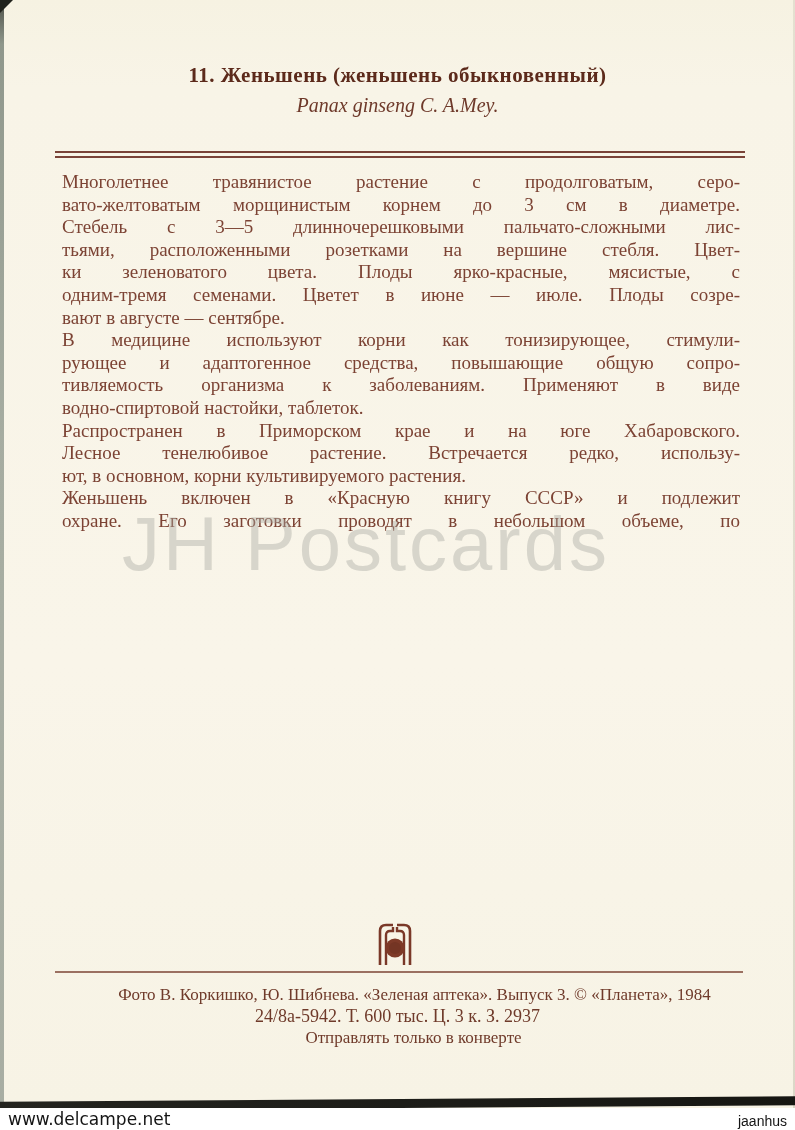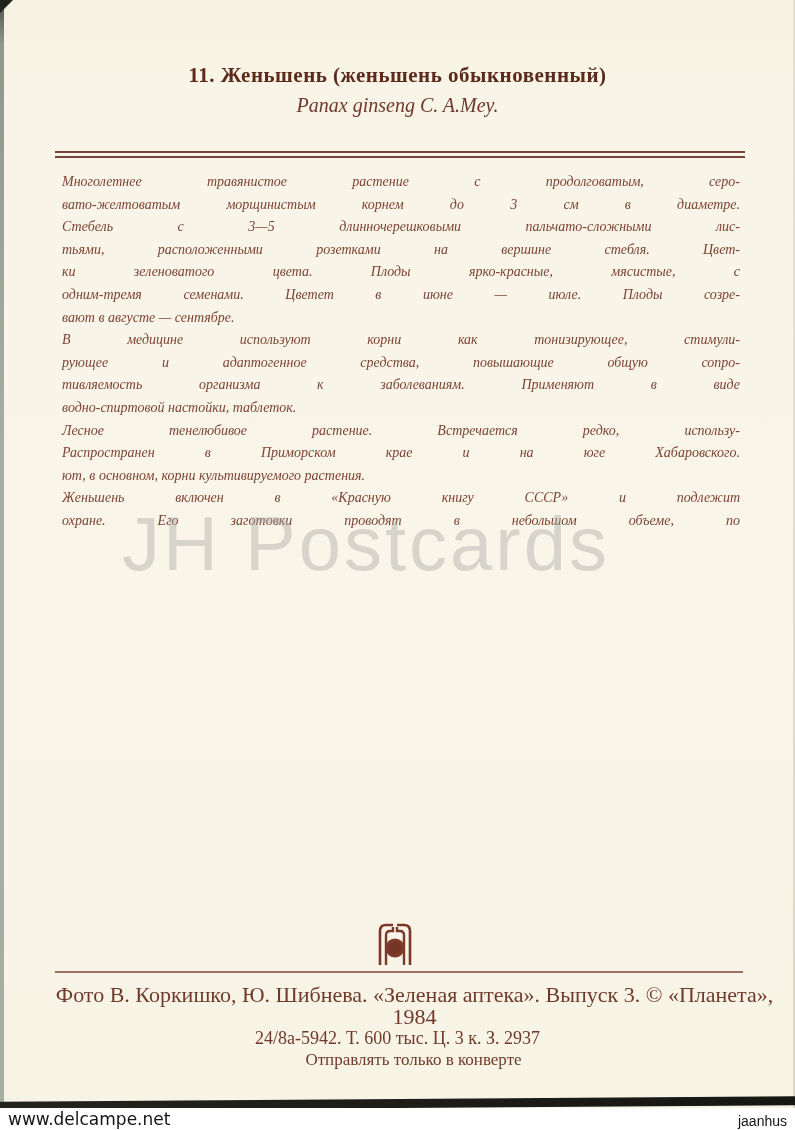--- a/index.html
+++ b/index.html
@@ -63,23 +63,22 @@
   .double-rule{
     position:absolute;top:151px;left:55px;right:50px;
     height:3px;
     border-top:2px solid #6d3026;
     border-bottom:2px solid #6d3026;
     opacity:.9;
   }
   
   .body-text{
     position:absolute;top:171px;left:62px;width:678px;
-    font-size:14px;line-height:22.6px;
+    font-size:19px;line-height:22.6px;
     color:#7c4334;
-    font-style:italic;
   }
   .body-text .line{text-align:justify;text-align-last:justify;}
   .body-text .line.last{text-align-last:left;}
   
   .watermark-jh{
     position:absolute;top:500px;left:122px;
     font-family:"Liberation Sans", sans-serif;
     font-size:76px;font-weight:400;
     letter-spacing:3px;
     color:rgba(170,170,162,0.42);
@@ -93,21 +92,21 @@
   
   .footer-rule{
     position:absolute;top:971px;left:55px;width:688px;
     border-top:2px solid #7c4434;
     opacity:.75;
   }
   .footer{
     position:absolute;top:984px;left:0;width:100%;
     text-align:center;color:#6f3a2a;
   }
-  .footer .credits{font-size:22px;line-height:22px;padding-left:34px;}
+  .footer .credits{font-size:17px;line-height:22px;padding-left:34px;}
   .footer .print-info{font-size:18px;line-height:21px;}
   .footer .mailing-note{font-size:17px;line-height:21px;padding-left:32px;}
   
   .scan-bar{
     position:absolute;bottom:0;left:0;width:100%;height:22px;
     background:#ffffff;
   }
   .site-left{
     position:absolute;left:8px;bottom:1px;
     font-family:"DejaVu Sans", sans-serif;
@@ -138,22 +137,22 @@
         <div class="line">вато-желтоватым морщинистым корнем до 3 см в диаметре.</div>
         <div class="line">Стебель с 3—5 длинночерешковыми пальчато-сложными лис-</div>
         <div class="line">тьями, расположенными розетками на вершине стебля. Цвет-</div>
         <div class="line">ки зеленоватого цвета. Плоды ярко-красные, мясистые, с</div>
         <div class="line">одним-тремя семенами. Цветет в июне — июле. Плоды созре-</div>
         <div class="line last">вают в августе — сентябре.</div>
         <div class="line">В медицине используют корни как тонизирующее, стимули-</div>
         <div class="line">рующее и адаптогенное средства, повышающие общую сопро-</div>
         <div class="line">тивляемость организма к заболеваниям. Применяют в виде</div>
         <div class="line last">водно-спиртовой настойки, таблеток.</div>
+        <div class="line">Распространен в Приморском крае и на юге Хабаровского.</div>
         <div class="line">Лесное тенелюбивое растение. Встречается редко, использу-</div>
-        <div class="line">Распространен в Приморском крае и на юге Хабаровского.</div>
         <div class="line last">ют, в основном, корни культивируемого растения.</div>
         <div class="line">Женьшень включен в «Красную книгу СССР» и подлежит</div>
         <div class="line">охране. Его заготовки проводят в небольшом объеме, по</div>
       </div>
 
     <div class="watermark-jh">JH Postcards</div>
 
     <div class="logo">
       <svg viewBox="0 0 40 46" width="42" height="46">
         <path d="M5 45 V11 Q5 5 11 5 H18" fill="none" stroke="#7a3828" stroke-width="2.6"></path>

